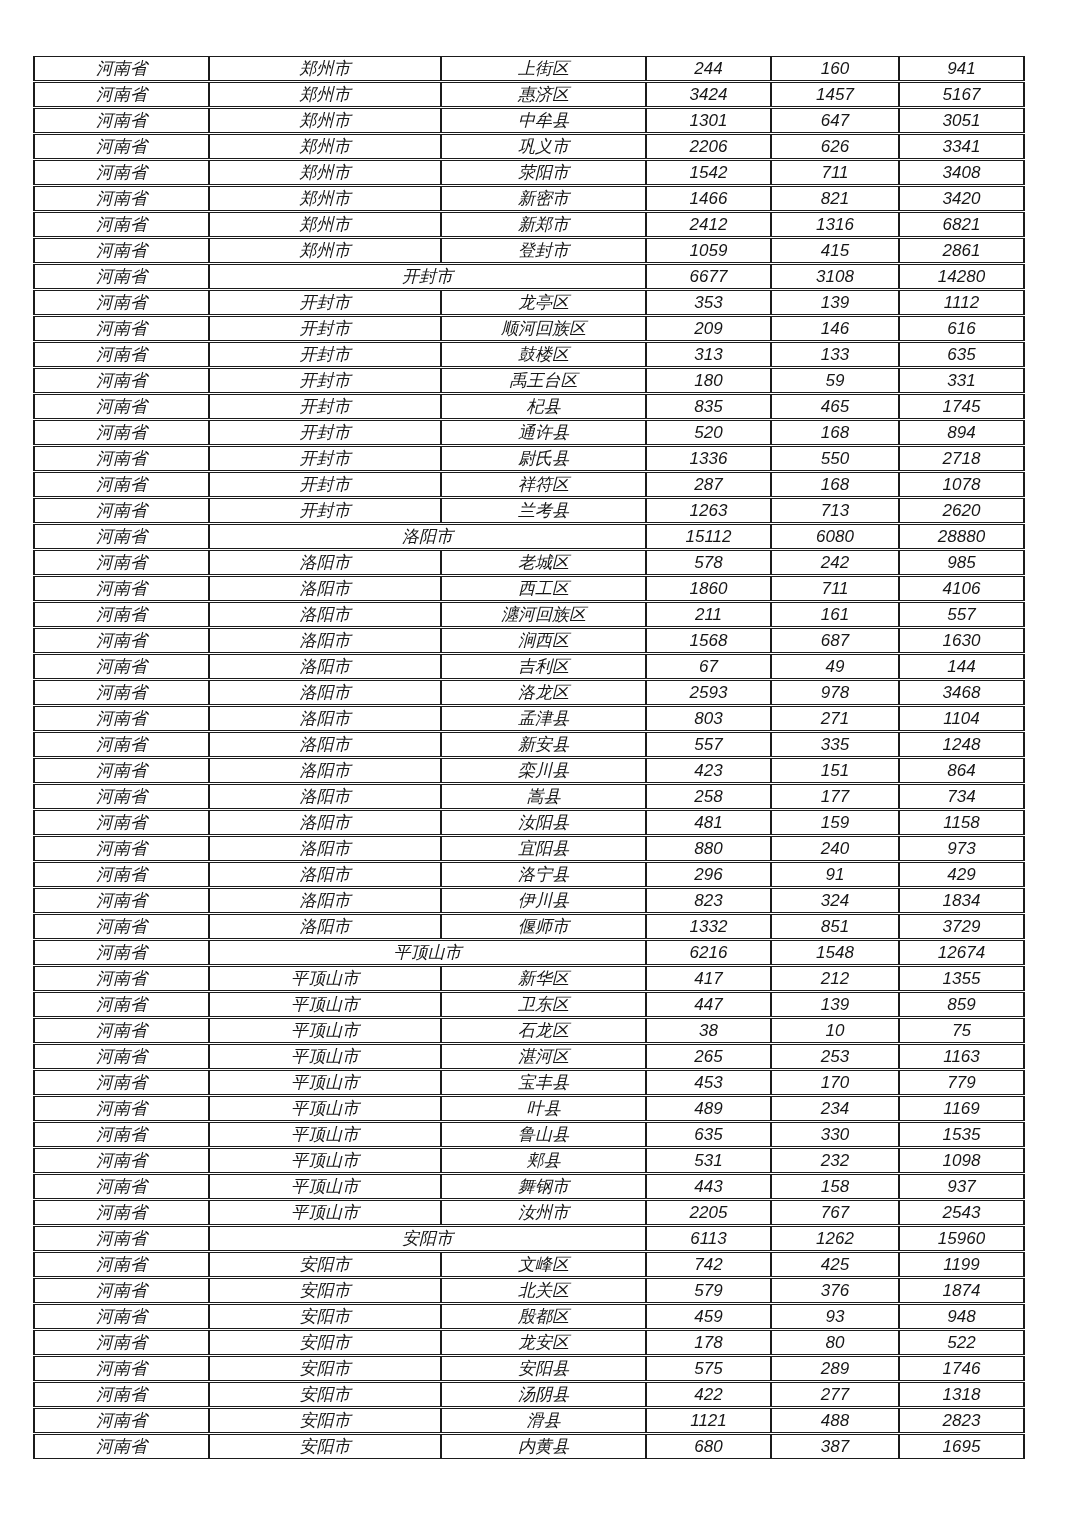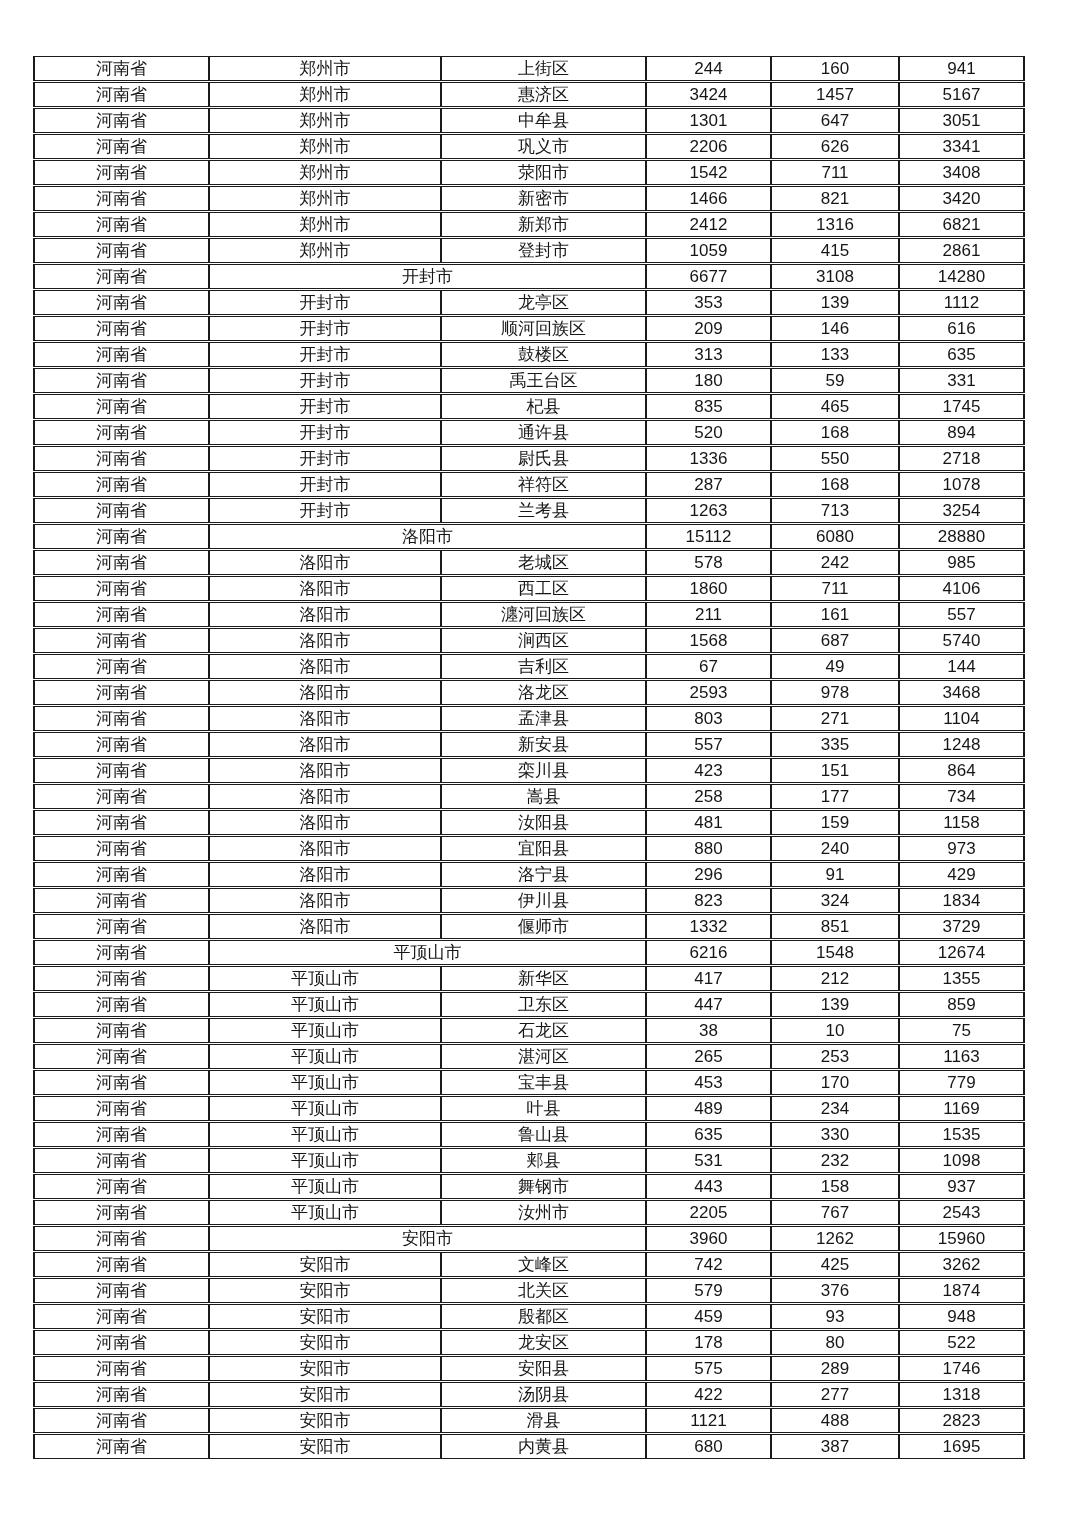--- a/index.html
+++ b/index.html
@@ -17,20 +17,21 @@
   .sheet {
     position: absolute;
     left: 33px;
     top: 55px;
   }
   table.region-table {
     border-collapse: separate;
     border-spacing: 0 1px;
     table-layout: fixed;
     width: 992px;
+    font-style: italic;
   }
   col.c-province { width: 177px; }
   col.c-city     { width: 232px; }
   col.c-district { width: 205px; }
   col.c-v1       { width: 125px; }
   col.c-v2       { width: 128px; }
   col.c-v3       { width: 125px; }
   td {
     box-sizing: border-box;
     height: 25px;
@@ -198,21 +199,21 @@
           <td>287</td>
           <td>168</td>
           <td>1078</td>
         </tr>
         <tr>
           <td>河南省</td>
           <td>开封市</td>
           <td>兰考县</td>
           <td>1263</td>
           <td>713</td>
-          <td>3254</td>
+          <td>2620</td>
         </tr>
         <tr>
           <td>河南省</td>
           <td colspan="2">洛阳市</td>
           <td>15112</td>
           <td>6080</td>
           <td>28880</td>
         </tr>
         <tr>
           <td>河南省</td>
@@ -237,21 +238,21 @@
           <td>211</td>
           <td>161</td>
           <td>557</td>
         </tr>
         <tr>
           <td>河南省</td>
           <td>洛阳市</td>
           <td>涧西区</td>
           <td>1568</td>
           <td>687</td>
-          <td>5740</td>
+          <td>1630</td>
         </tr>
         <tr>
           <td>河南省</td>
           <td>洛阳市</td>
           <td>吉利区</td>
           <td>67</td>
           <td>49</td>
           <td>144</td>
         </tr>
         <tr>
@@ -417,31 +418,31 @@
           <td>河南省</td>
           <td>平顶山市</td>
           <td>汝州市</td>
           <td>2205</td>
           <td>767</td>
           <td>2543</td>
         </tr>
         <tr>
           <td>河南省</td>
           <td colspan="2">安阳市</td>
-          <td>3960</td>
+          <td>6113</td>
           <td>1262</td>
           <td>15960</td>
         </tr>
         <tr>
           <td>河南省</td>
           <td>安阳市</td>
           <td>文峰区</td>
           <td>742</td>
           <td>425</td>
-          <td>3262</td>
+          <td>1199</td>
         </tr>
         <tr>
           <td>河南省</td>
           <td>安阳市</td>
           <td>北关区</td>
           <td>579</td>
           <td>376</td>
           <td>1874</td>
         </tr>
         <tr>

